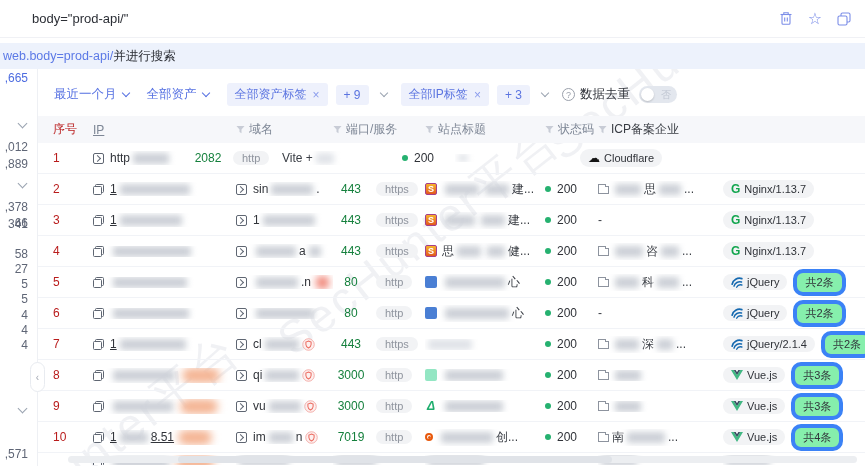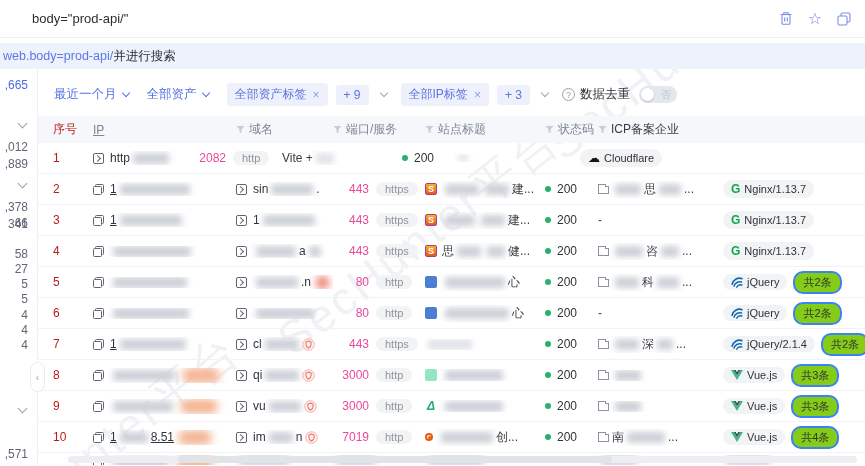--- a/index.html
+++ b/index.html
@@ -43,25 +43,25 @@
   .c{display:flex;align-items:center;overflow:hidden;flex:none;}
   .seq{width:40px;color:#b91c1c;}
   .ip{width:143px;text-decoration:underline;}
   .dom{width:97px;}
   .port{width:92px;}
   .title{width:120px;}
   .status{width:53px;}
   .icp{width:125px;color:#383c43;}
   .comp{flex:1;}
   .funnel{margin-right:4px;flex:none;}
-  .pnum{width:36px;text-align:right;margin-right:7px;color:#ec4899;}
+  .pnum{width:36px;text-align:center;margin-right:7px;color:#15803d;}
   .proto{background:#f2f3f5;color:#8f949e;border-radius:9px;padding:1px 9px;font-size:11px;}
   .dot{width:6px;height:6px;border-radius:50%;background:#26b170;margin-right:6px;flex:none;}
   .pill{display:inline-flex;align-items:center;background:#f2f3f5;border-radius:10px;padding:2px 8px;font-size:11px;color:#303339;white-space:nowrap;}
-  .cnt{background:#84cc16;border:2px solid #3b82f6;margin-left:6px;}
+  .cnt{background:#86efac;border:4px solid #3b82f6;margin-left:6px;}
   .gicon{color:#11a54d;font-weight:bold;font-size:12px;margin-right:4px;}
   .cloud{font-size:12px;margin-right:4px;color:#141414;}
   .cicon{margin-right:4px;display:inline-flex;}
   
   .b{display:inline-block;height:11px;border-radius:2px;background:#ccd0d7;filter:blur(3px);margin:0 3px;flex:none;}
   .b.light{background:#e0e3e8;}
   .tag-red{display:inline-block;width:38px;height:15px;border-radius:8px;background:#f2a090;filter:blur(4px);margin-left:4px;flex:none;}
   .tag-orange{display:inline-block;width:38px;height:15px;border-radius:8px;background:#f4b493;filter:blur(4px);margin-left:4px;flex:none;}
   .dot-red{display:inline-block;width:13px;height:13px;border-radius:50%;background:#ee6f5f;filter:blur(4px);margin-left:5px;flex:none;}
   
@@ -107,21 +107,21 @@
   </header>
 
   <div class="notice">
     <span class="nlink">web.body=prod-api/</span>
       <span class="ntext">并进行搜索</span>
   </div>
 
   <div class="bodyrow">
 
     <aside class="sidebar">
-      <span class="sb-num first" style="top:9px">,665</span>
+      <span class="sb-num first" style="top:2px">,665</span>
       <span class="sb-ch" style="top:51px"></span>
       <span class="sb-num" style="top:71px">,012</span>
       <span class="sb-num" style="top:88px">,889</span>
       <span class="sb-ch" style="top:111px"></span>
       <span class="sb-num" style="top:131px">,378</span>
       <span class="sb-num" style="top:148px">341</span>
       <span class="sb-num" style="top:147px">66</span>
       <span class="sb-num" style="top:178px">58</span>
       <span class="sb-num" style="top:193px">27</span>
       <span class="sb-num" style="top:208px">5</span>

